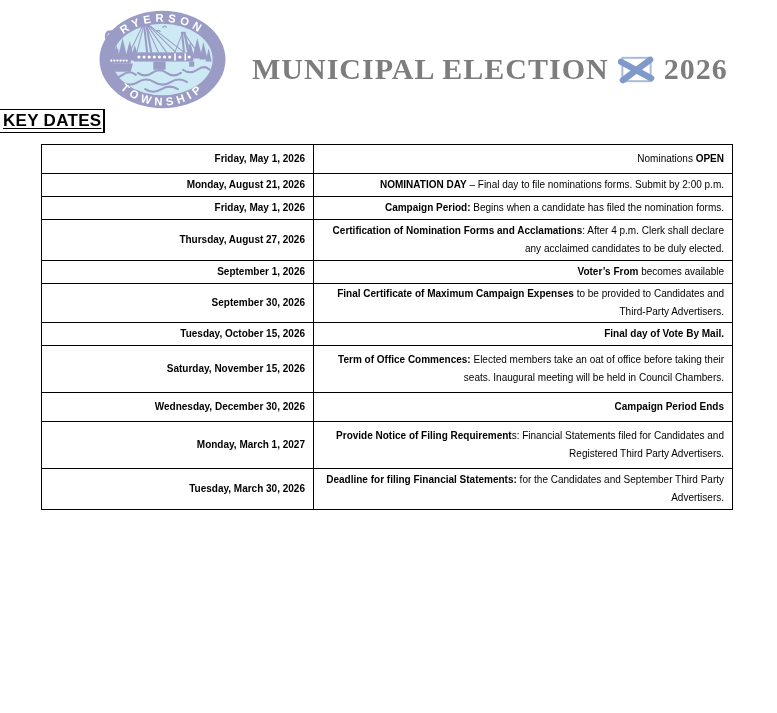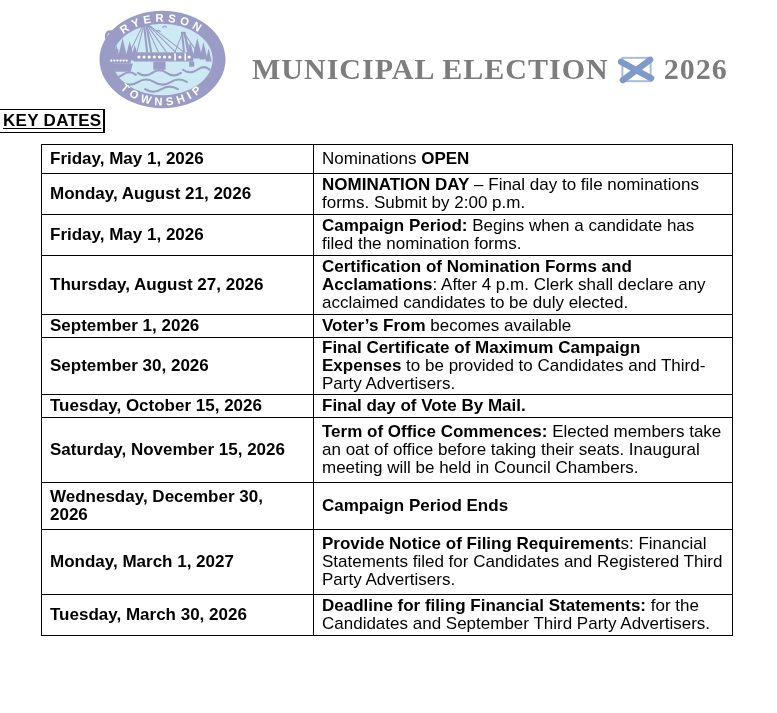--- a/index.html
+++ b/index.html
@@ -34,23 +34,24 @@
     text-decoration:underline; text-underline-offset:2px;
   }
 
   
   table.key-dates {
     border-collapse:collapse; table-layout:fixed;
     width:692px; margin:11px 0 0 41px;
   }
   table.key-dates td {
     border:1.5px solid #000;
-    font-size:17px; line-height:18px;
+    font-size:10px; line-height:18px;
     padding:2px 8px; vertical-align:middle;
     overflow:hidden;
+    text-align:right;
   }
   td.date { width:255px; font-weight:bold; }
   td.desc span.b { font-weight:bold; }
   
   tbody tr:nth-child(1) td, tbody tr:nth-child(8) td,
   tbody tr:nth-child(9) td, tbody tr:nth-child(10) td { padding-top:5px; padding-bottom:5px; }
   
   tbody tr:nth-child(6) td, tbody tr:nth-child(12) td { padding-top:1px; padding-bottom:1px;margin-top:32px; }
 </style>
 </head>

